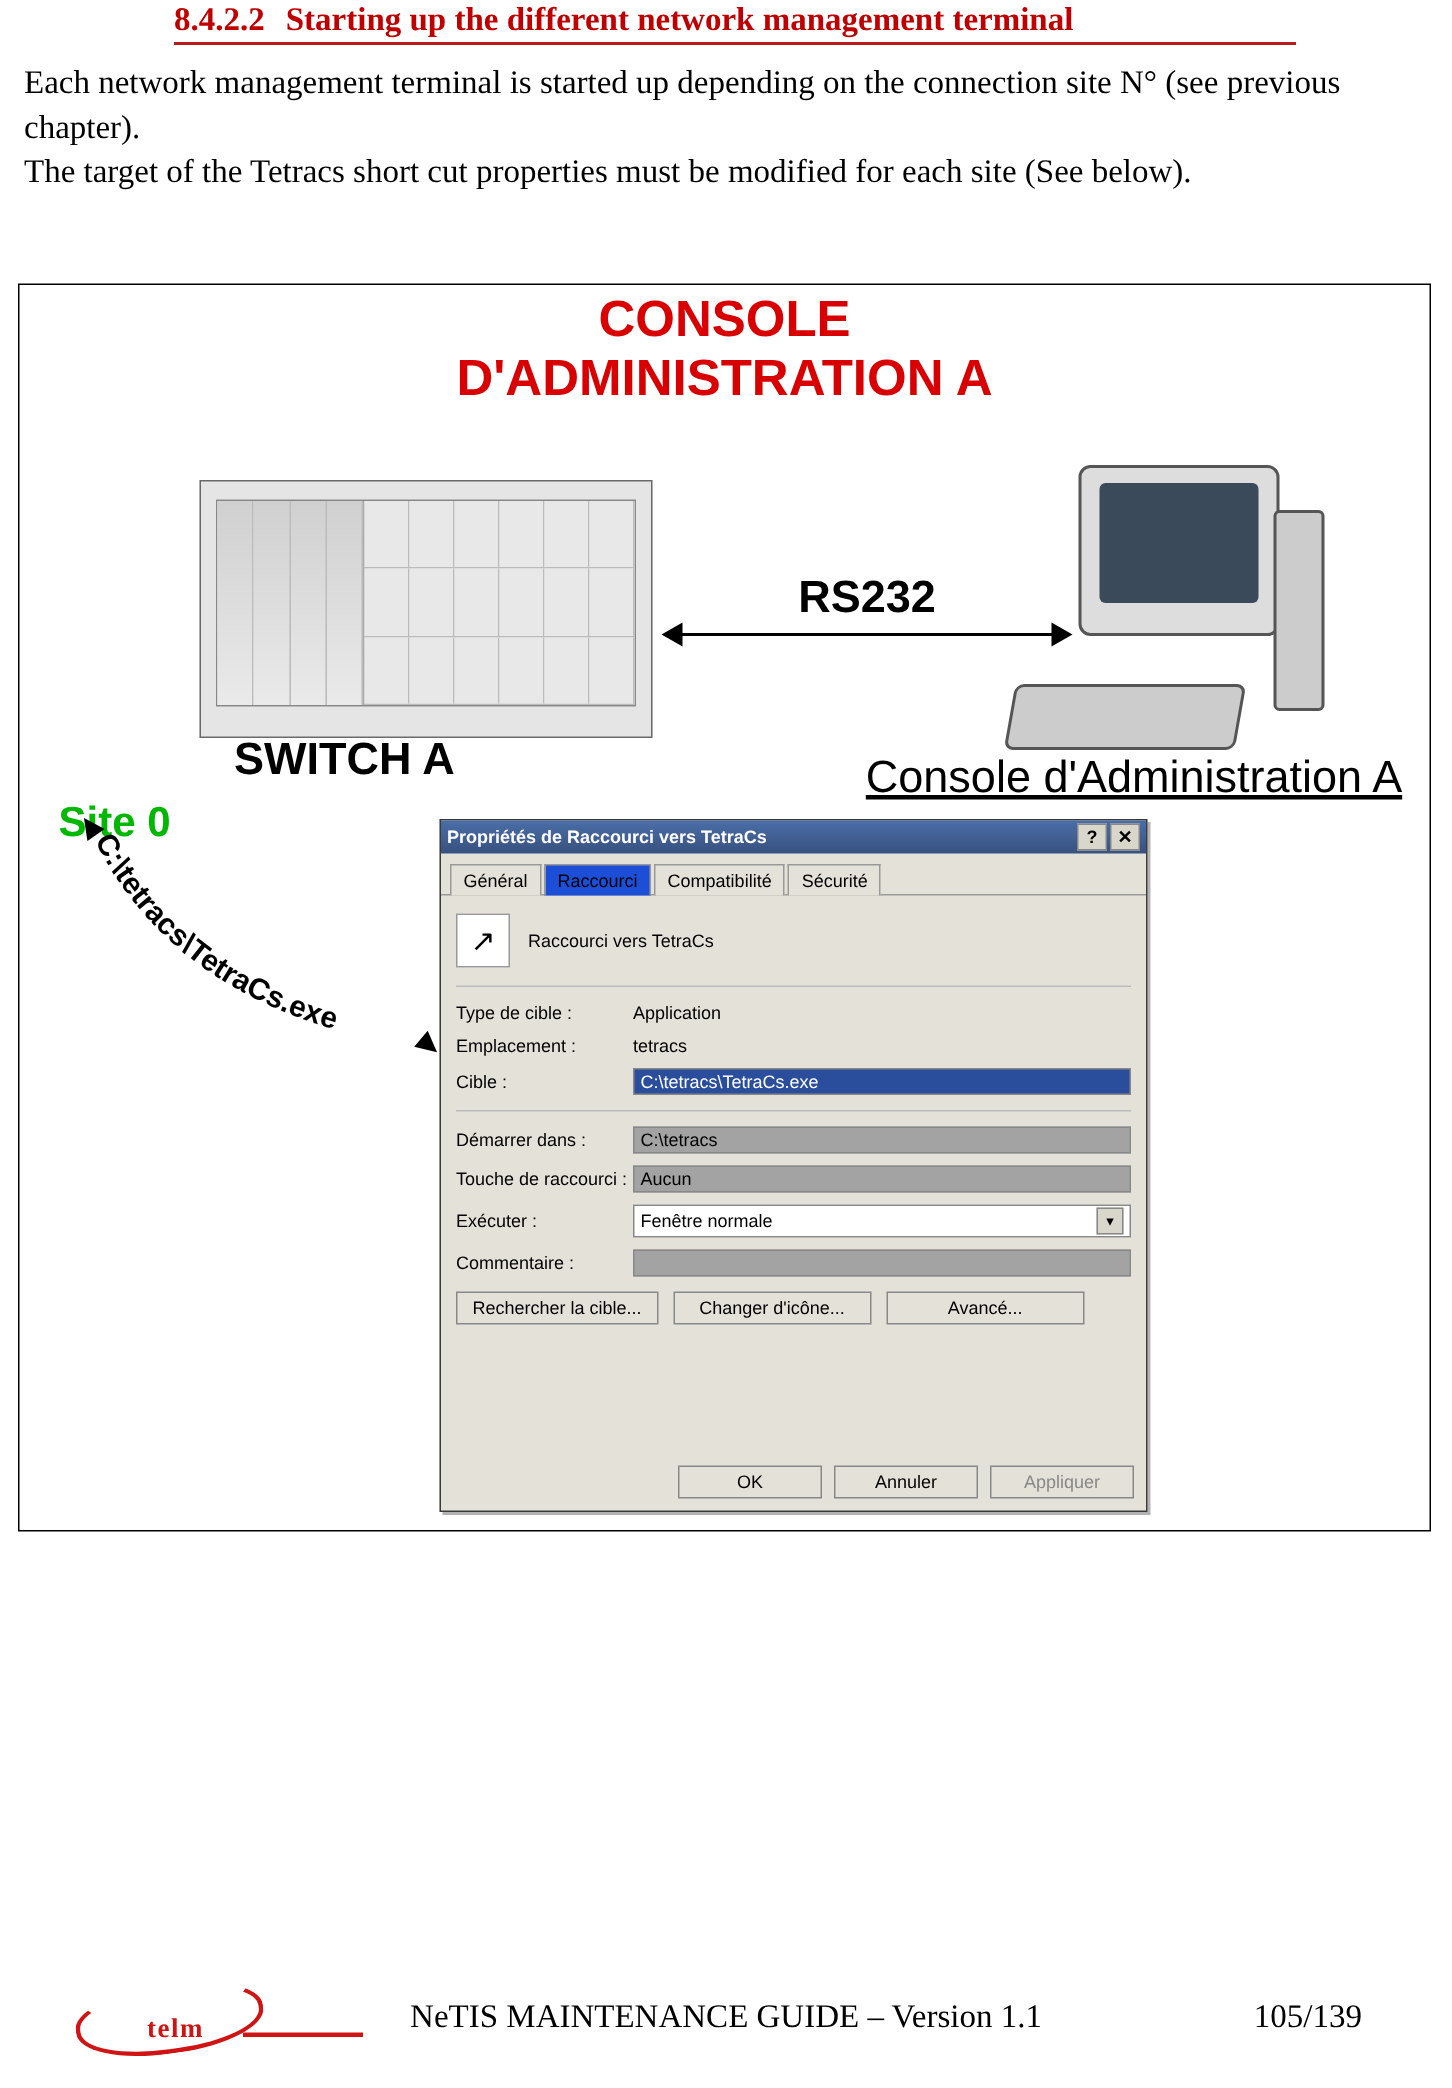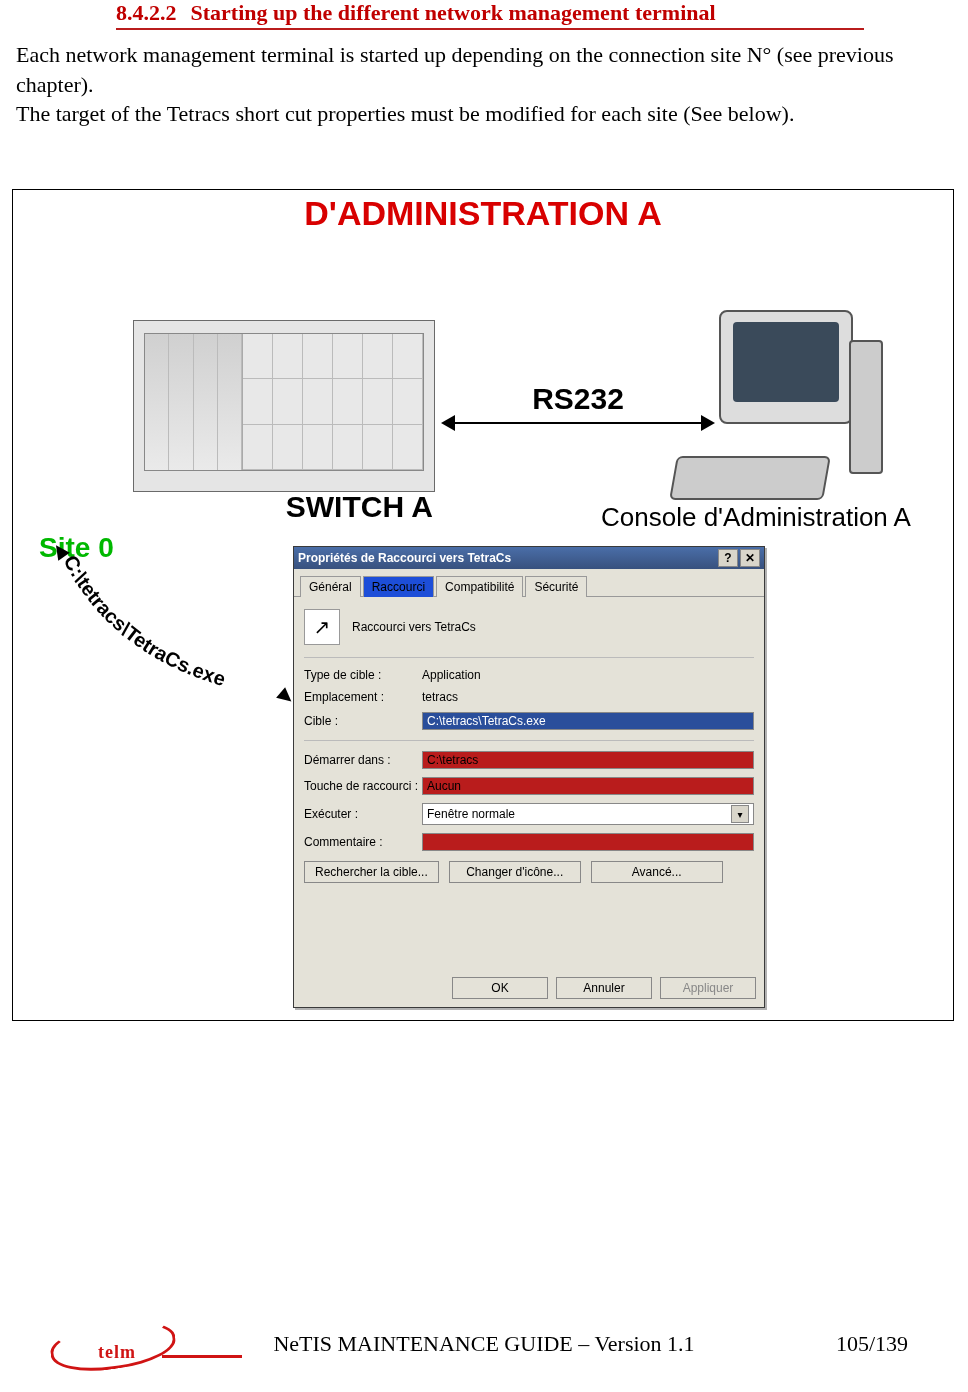--- a/index.html
+++ b/index.html
@@ -73,22 +73,22 @@
   .switch-left {
     width: 35%; background: #d8d8d8; border-right: 1px solid #aaa;
     display: flex;
   }
   .switch-slot { flex:1; border-right:1px solid #bbb; background: linear-gradient(#d0d0d0,#eaeaea); }
   .switch-right { flex:1; display:flex; flex-direction:column; }
   .switch-row { flex:1; display:flex; border-bottom:1px solid #bbb; }
   .switch-port { flex:1; border-right:1px solid #bbb; background:#e8e8e8; }
   .switch-label {
     position: absolute;
-    top: 300px; left: 160px; width: 260px;
-    text-align: right;
+    top: 300px; left: 143px; width: 260px;
+    text-align: left;
     font-family: Arial, Helvetica, sans-serif;
     font-size: 30px; font-weight: bold;
   }
   
   .pc {
     position: absolute;
     top: 120px; right: 70px;
     width: 210px; height: 190px;
   }
   .monitor {
@@ -109,21 +109,22 @@
     position: absolute; bottom: 0; left: 0;
     width: 150px; height: 40px;
     background: #ccc; border: 2px solid #555; border-radius: 6px;
     transform: skewX(-10deg);
   }
   .pc-label {
     position: absolute;
     top: 312px; right: 12px; width: 370px;
     text-align: center;
     font-family: Arial, Helvetica, sans-serif;
-    font-size: 26px;
+    font-size: 30px;
+    text-decoration: underline;
   }
   
   .rs-label {
     position: absolute; top: 192px; left: 440px; width: 250px;
     text-align: center;
     font-family: Arial, Helvetica, sans-serif;
     font-size: 30px; font-weight: bold;
   }
   .rs-arrow {
     position: absolute; top: 232px; left: 430px; width: 270px; height: 2px;
@@ -195,21 +196,21 @@
     position: relative; top:1px;
   }
   .tab.active { background: #1d4ed8; font-weight: normal; }
   .dlg-body { padding: 6px 10px 10px; }
   .icon-row { display:flex; align-items:center; gap:12px; padding: 6px 0 12px; border-bottom:1px solid #bbb; margin-bottom:10px;}
   .icon-box { width:34px; height:34px; background:#fff; border:1px solid #999; display:flex; align-items:center; justify-content:center; font-size:20px;}
   .form-row { display:flex; align-items:center; margin: 8px 0; }
   .form-row label { width: 118px; }
   .textfield {
     flex:1; height:18px;
-    background:#b91c1c; border:1px solid #888;
+    background:#a3a3a3; border:1px solid #888;
     padding: 1px 4px; font-size:12px;
     box-sizing: border-box;
   }
   .textfield.hl { background:#2a4e9b; color:#fff; }
   .select-field {
     flex:1; height:20px; background:#fff; border:1px solid #888;
     display:flex; align-items:center; padding:0 4px; font-size:12px;
     justify-content: space-between;
   }
   .select-arrow { width:16px; height:16px; background:#d9d6cb; border:1px solid #888;
@@ -275,20 +276,21 @@
   </div>
 
   <div class="body-text">
     <div>Each network management terminal is started up depending on the connection site N° (see previous chapter).</div>
     <div>The target of the Tetracs short cut properties must be modified for each site (See below).</div>
   </div>
 
   <div class="figure">
 
     <div class="console-title">
+      <div>CONSOLE</div>
       <div>D'ADMINISTRATION A</div>
     </div>
 
     <div class="switch-box">
       <div class="switch-body">
         <div class="switch-left">
           <div class="switch-slot"></div>
             <div class="switch-slot"></div>
             <div class="switch-slot"></div>
             <div class="switch-slot"></div>

